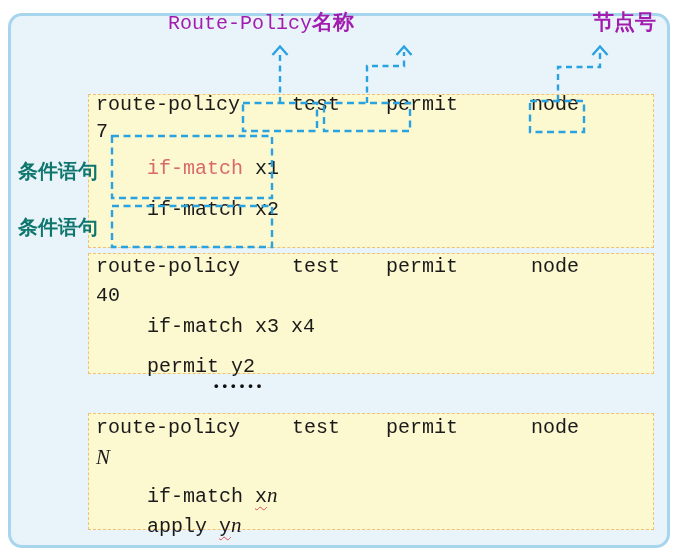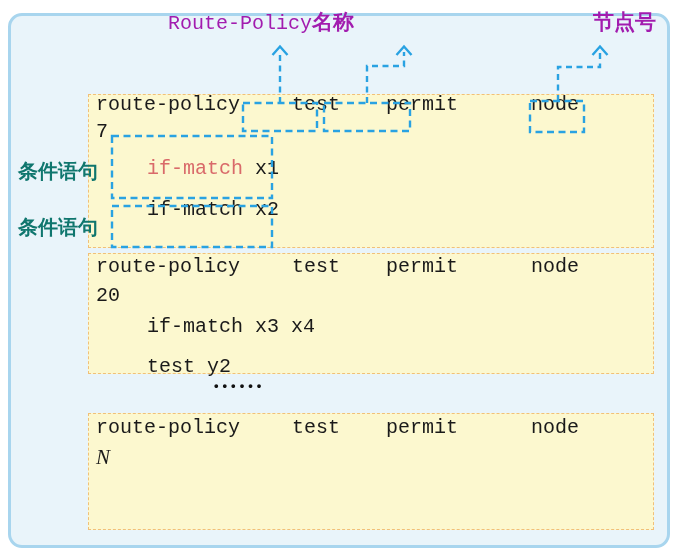--- a/index.html
+++ b/index.html
@@ -51,31 +51,33 @@
   <span class="code" style="left:386px;top:94px">permit</span>
   <span class="code" style="left:531px;top:94px">node</span>
   <span class="code" style="left:96px;top:121px">7</span>
   <span class="code" style="left:147px;top:158px"><span class="red">if-match</span><span> x1</span></span>
   <span class="code" style="left:147px;top:199px">if-match x2</span>
 
   <span class="code" style="left:96px;top:256px">route-policy</span>
   <span class="code" style="left:292px;top:256px">test</span>
   <span class="code" style="left:386px;top:256px">permit</span>
   <span class="code" style="left:531px;top:256px">node</span>
-  <span class="code" style="left:96px;top:285px">20</span>
+  <span class="code" style="left:96px;top:285px">40</span>
   <span class="code" style="left:147px;top:316px">if-match x3 x4</span>
-  <span class="code" style="left:147px;top:356px">test y2</span>
+  <span class="code" style="left:147px;top:356px">permit y2</span>
 
   <span class="dots">••••••</span>
 
   <span class="code" style="left:96px;top:417px">route-policy</span>
   <span class="code" style="left:292px;top:417px">test</span>
   <span class="code" style="left:386px;top:417px">permit</span>
   <span class="code" style="left:531px;top:417px">node</span>
   <span class="code var-it" style="left:96px;top:446px">N</span>
+  <span class="code" style="left:147px;top:484px"><span>if-match</span><span class="wavy">x</span><span class="var-it">n</span></span>
+  <span class="code" style="left:147px;top:514px"><span>apply</span><span class="wavy">y</span><span class="var-it">n</span></span>
 
   <svg class="overlay" width="678" height="559" viewBox="0 0 678 559">
     <g stroke="#29a2e2" stroke-width="2.4" fill="none">
 
       <rect x="243" y="103" width="74" height="28" stroke-dasharray="7 4.5"></rect>
       <rect x="324" y="103" width="86" height="28" stroke-dasharray="7 4.5"></rect>
       <rect x="530" y="101" width="54" height="31" stroke-dasharray="7 4.5"></rect>
       <rect x="112" y="136" width="160" height="62" stroke-dasharray="7 4.5"></rect>
       <rect x="112" y="206" width="160" height="41" stroke-dasharray="7 4.5"></rect>
 

